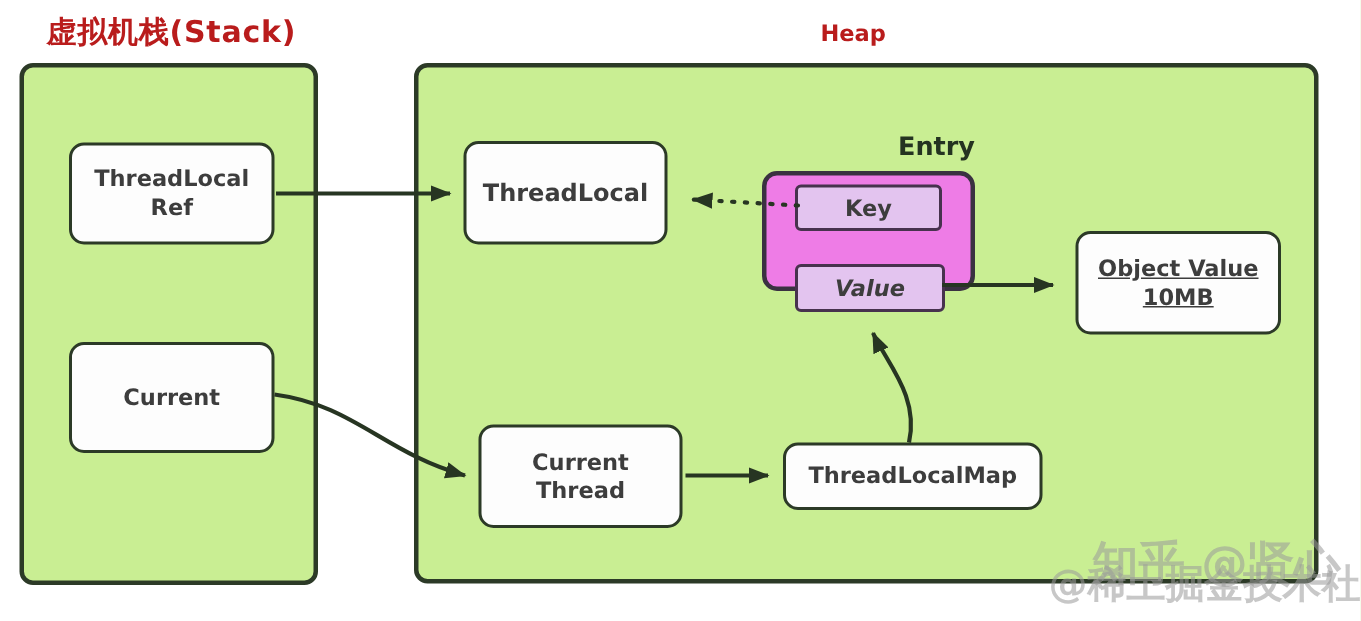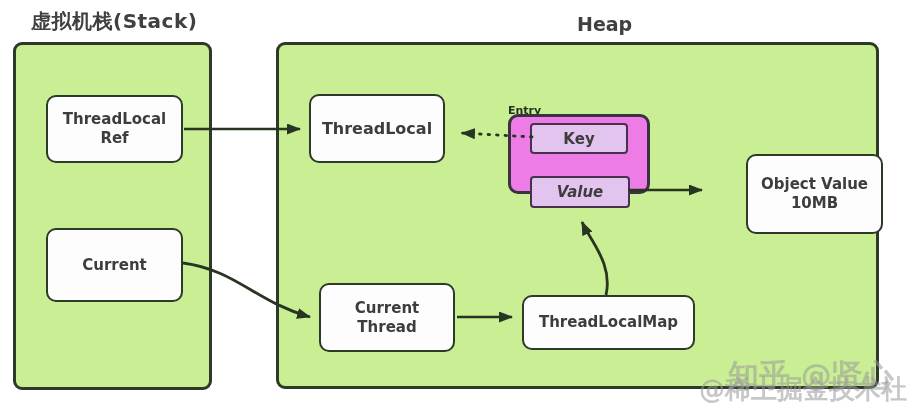--- a/index.html
+++ b/index.html
@@ -1,42 +1,42 @@
 <!DOCTYPE html>
 <html><head>
 <meta charset="utf-8">
 <style>
   html,body{margin:0;padding:0;background:#ffffff;}
   .canvas{
     position:relative;width:907px;height:414px;background:#ffffff;overflow:hidden;
     font-family:"DejaVu Sans","Liberation Sans",sans-serif;
   }
   .title{
-    position:absolute;font-weight:bold;color:#404040;white-space:nowrap;
+    position:absolute;font-weight:bold;color:#b91c1c;white-space:nowrap;
   }
   .title-stack{left:31px;top:8px;font-size:20px;letter-spacing:0.5px;}
-  .title-heap{left:577px;top:13px;font-size:19px;}
-  .title-entry{left:508px;top:104px;width:142px;text-align:left;font-size:11px;color:#243321;}
+  .title-heap{left:547px;top:13px;font-size:15px;}
+  .title-entry{left:508px;top:88px;width:142px;text-align:right;font-size:17px;color:#243321;}
   .region{
     position:absolute;background:#c9ee93;border:3px solid #2c3a27;border-radius:9px;
     box-sizing:border-box;
   }
   .region-stack{left:13px;top:42px;width:199px;height:348px;}
   .region-heap{left:276px;top:42px;width:603px;height:347px;}
   .node{
     position:absolute;background:#fdfdfd;border:2.5px solid #2c3a27;border-radius:10px;
     box-sizing:border-box;display:flex;flex-direction:column;align-items:center;justify-content:center;
     font-weight:bold;font-size:15px;color:#3d3d3d;text-align:center;line-height:1.25;
   }
   .node-threadlocal-ref{left:46px;top:95px;width:137px;height:68px;}
   .node-current-thread-ref{left:46px;top:228px;width:137px;height:74px;}
   .node-threadlocal{left:309px;top:94px;width:136px;height:69px;font-size:16px;}
   .node-current-thread{left:319px;top:283px;width:136px;height:69px;}
-  .node-threadlocalmap{left:522px;top:295px;width:173px;height:55px;}
-  .node-object-value{left:746px;top:154px;width:137px;height:80px;}
+  .node-threadlocalmap{left:522px;top:295px;width:173px;height:45px;}
+  .node-object-value{left:717px;top:154px;width:137px;height:69px;text-decoration:underline;}
   .entry-box{
     position:absolute;left:508px;top:114px;width:142px;height:80px;
     background:#ee7ce6;border:3px solid #3a3141;border-radius:10px;box-sizing:border-box;
   }
   .kv{
     position:absolute;background:#e3c4ef;border:2.5px solid #47324e;border-radius:4px;
     box-sizing:border-box;display:flex;align-items:center;justify-content:center;
     font-weight:bold;font-size:15px;color:#3d3d3d;
   }
   .kv-key{left:19px;top:6px;width:98px;height:31px;}

